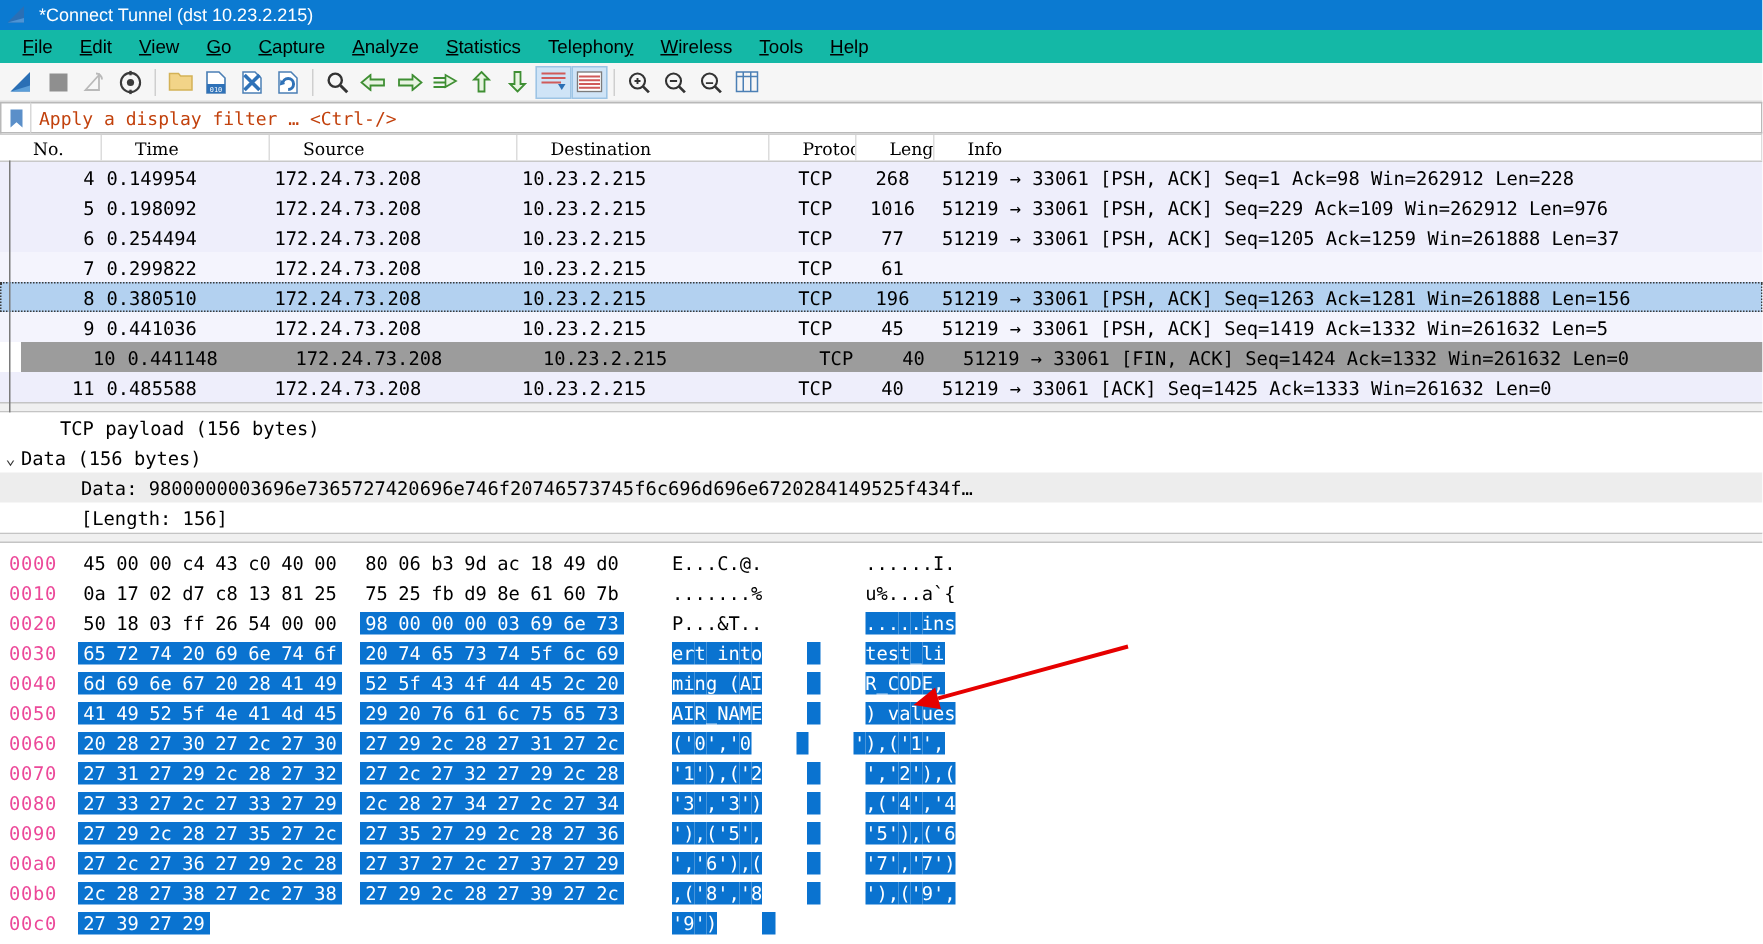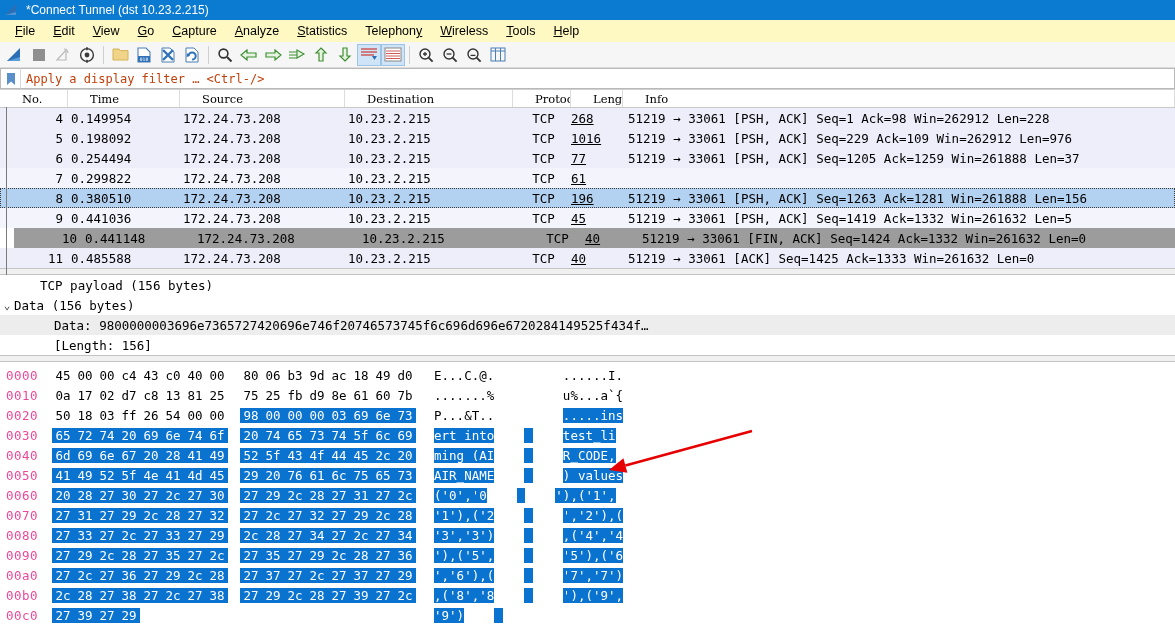--- a/index.html
+++ b/index.html
@@ -16,21 +16,21 @@
     height:20px;background:#0b7ad1;display:flex;align-items:center;
     padding-left:4px;box-sizing:border-box;
   }
   #titlebar .ttext{
     color:#ffffff;font-family:"Liberation Sans",sans-serif;font-size:12px;
     margin-left:6px;letter-spacing:0px;
   }
   .fin{width:16px;height:14px;display:block;}
   
   #menubar{
-    height:22px;background:#fef9c3;display:flex;align-items:center;
+    height:22px;background:#14b8a6;display:flex;align-items:center;
     padding-left:6px;box-sizing:border-box;
     font-family:"Liberation Sans",sans-serif;font-size:12.5px;color:#000;
   }
   #menubar .mi{padding:0 9px;cursor:default;white-space:nowrap;}
   #menubar .mi u{text-decoration:underline;}
   
   #toolbar{
     height:26px;background:#f6f6f6;border-bottom:1px solid #dcdcdc;
     display:flex;align-items:center;padding-left:3px;box-sizing:border-box;
   }
@@ -63,21 +63,21 @@
     height:20px;display:flex;align-items:center;box-sizing:border-box;
     font-family:"DejaVu Sans Mono",monospace;font-size:12.5px;color:#000;
     background:#eeeefb;
   }
   .prow .c{box-sizing:border-box;overflow:hidden;white-space:nowrap;}
   .prow .no{width:68px;text-align:right;padding-right:5px;}
   .prow .tm{width:112px;padding-left:3px;}
   .prow .src{width:165px;padding-left:3px;}
   .prow .dst{width:168px;padding-left:3px;}
   .prow .pro{width:58px;padding-left:3px;text-align:center;}
-  .prow .len{width:52px;text-align:left;padding-right:4px;text-decoration:underline;}
+  .prow .len{width:52px;text-align:center;padding-right:4px;}
   .prow .inf{flex:1;padding-left:5px;}
   .prow.alt{background:#f4f4fd;}
   .prow.sel{background:#b3d1f0;outline:1px dotted #3a3a3a;outline-offset:-1px;}
   .prow.gray{background:#9c9c9c;color:#000000;margin-left:14px;}
   
   #plist{position:relative;}
   .gutter{position:absolute;left:6px;width:10px;border-left:1px solid #7a7a7a;}
   
   .divider{height:5px;background:#f0f0f0;border-top:1px solid #c4c4c4;border-bottom:1px solid #c4c4c4;}
   
@@ -95,21 +95,21 @@
   #hexpane{background:#fff;padding-top:3px;box-sizing:border-box;position:relative;}
   .hrow{height:20px;display:flex;align-items:center;
         font-family:"DejaVu Sans Mono",monospace;font-size:12.5px;}
   .off{width:52px;color:#ec4899;padding-left:6px;box-sizing:border-box;letter-spacing:0.5px;}
   .hexgrp{display:flex;}
   .hb{width:22px;text-align:center;color:#000;}
   .hb.sel{background:#0a73d0;color:#fff;}
   .hb.pad{color:transparent;}
   .gap{width:12px;}
   .gap.sel{background:#0a73d0;}
-  .ascii{margin-left:18px;display:flex;gap:30px;}
+  .ascii{margin-left:32px;display:flex;gap:30px;}
   .ac{width:8.6px;text-align:center;color:#000;}
   .ac.sel{background:#0a73d0;color:#fff;}
   .agap{width:8.6px;}
   .agap.sel{background:#0a73d0;}
   
   #arrow{position:absolute;left:0;top:0;pointer-events:none;}
 </style>
 </head>
 <body>
 

